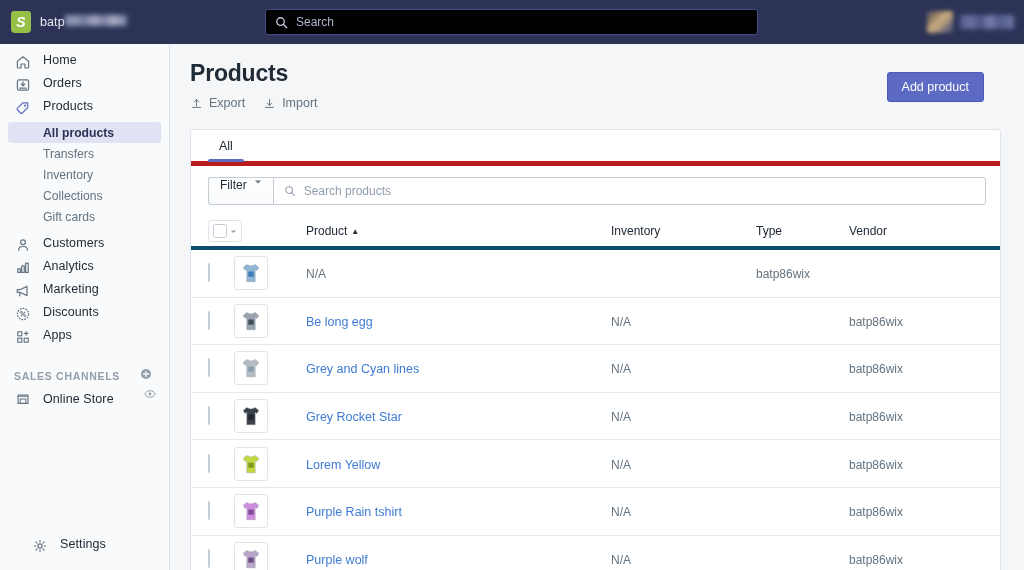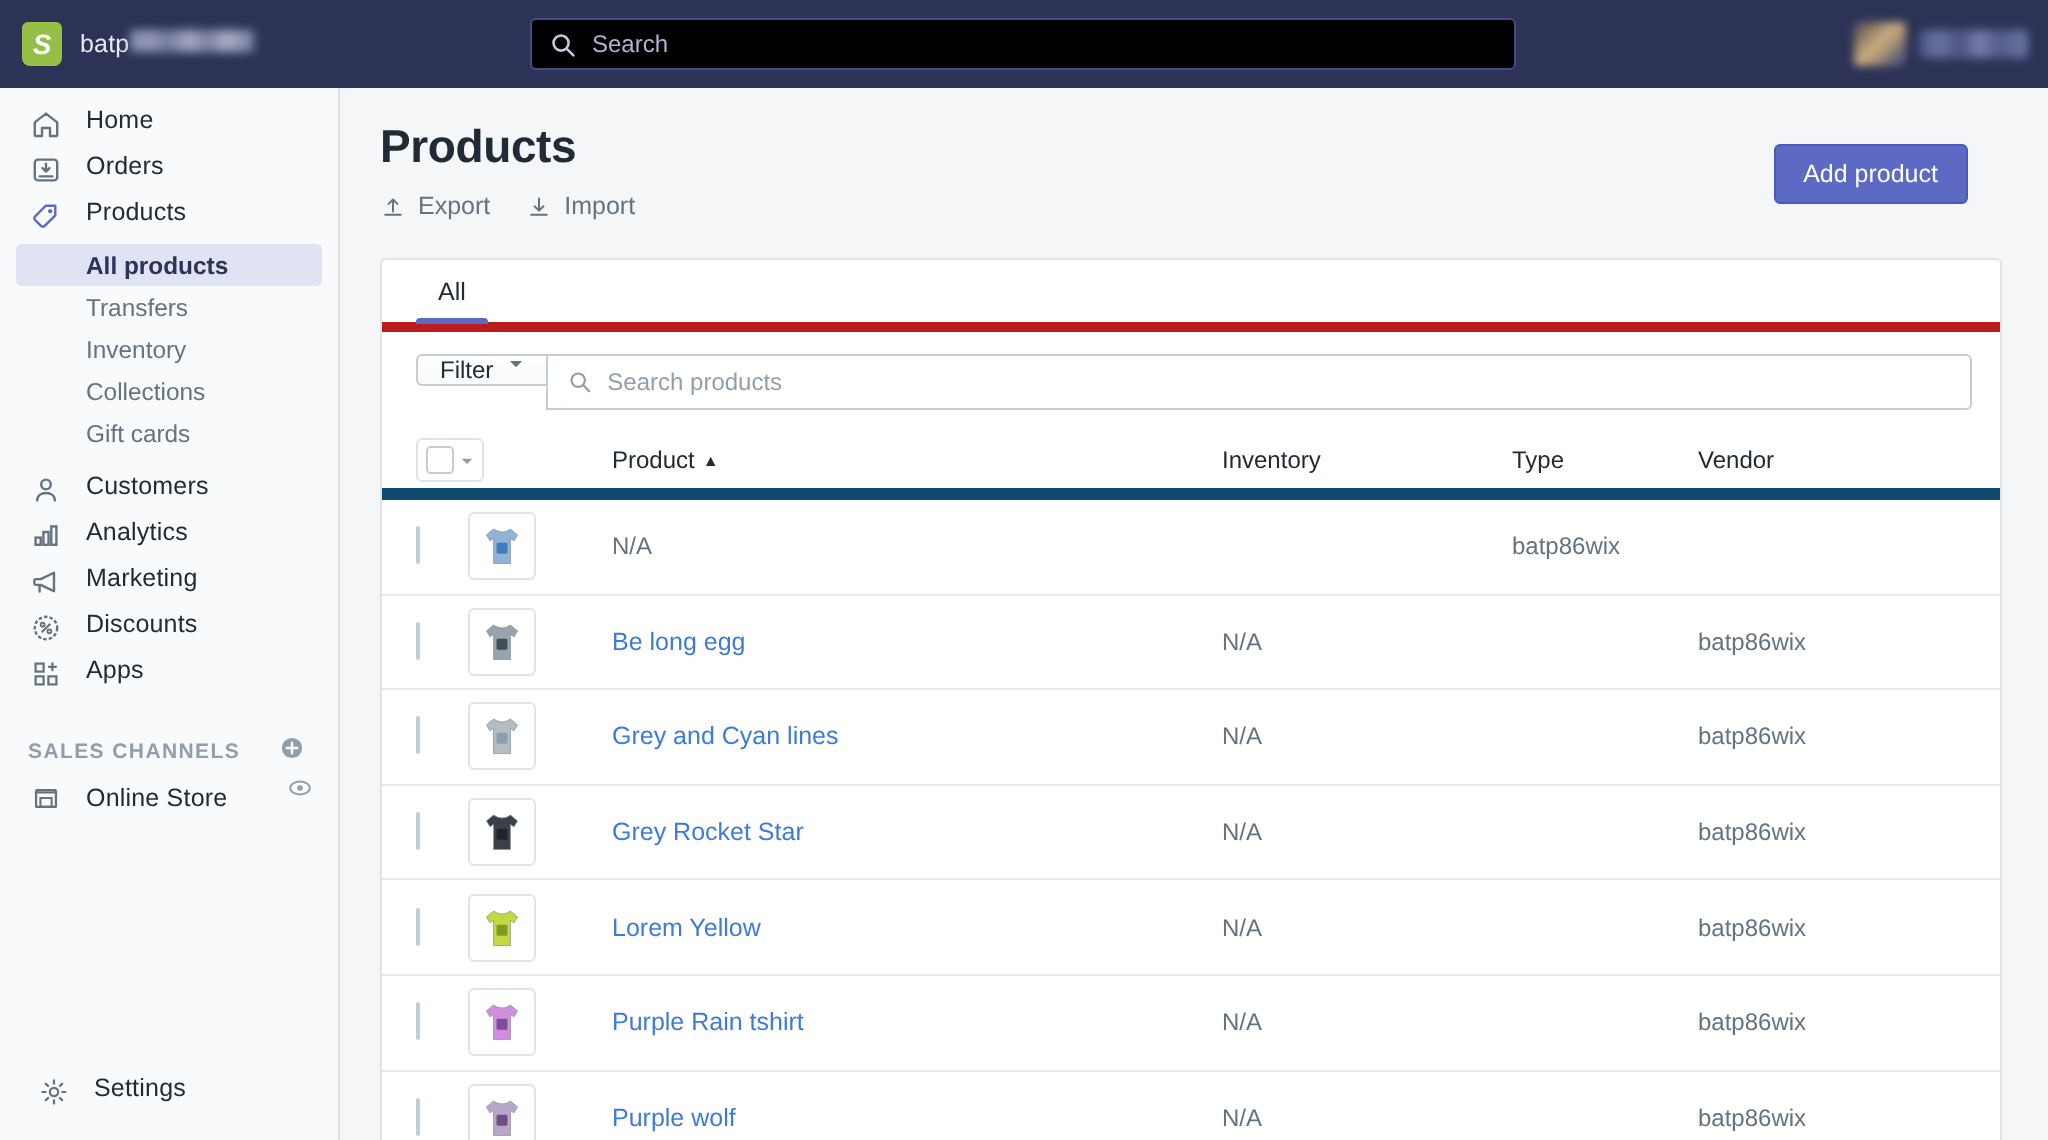--- a/index.html
+++ b/index.html
@@ -70,21 +70,21 @@
   .sub-item .lbl { font-size: 12.2px; color: #637381; }
   .sub-item.active { background: #dfe3f3; }
   .sub-item.active .lbl { color: #2c3357; font-weight: bold; }
   .nav-gap { height: 9px; }
   #channels-head {
     display: flex; align-items: center; justify-content: space-between;
     margin: 0 8px; padding: 0 8px 0 6px; height: 22px;
   }
   #channels-head .ttl { font-size: 10.5px; color: #919eab; letter-spacing: .7px; font-weight: bold; }
   #settings-row {
-    position: absolute; bottom: 10px; left: 4px; width: 170px;
+    position: absolute; bottom: 10px; left: 17px; width: 170px;
   }
 
   
   #main { position: absolute; top: 44px; left: 170px; width: 854px; height: 526px; overflow: hidden; }
   #page-head { padding: 16px 24px 0 20px; position: relative; }
   #page-title { font-size: 23px; color: #212b36; font-weight: bold; letter-spacing: -.2px; }
   #head-actions { display: flex; gap: 18px; margin-top: 9px; }
   .head-action { display: flex; align-items: center; gap: 6px; cursor: pointer; }
   .head-action .lbl { font-size: 12.5px; color: #637381; }
   #add-product-btn {
@@ -106,33 +106,33 @@
   }
   .tab.active::after {
     content: ""; position: absolute; left: 0; right: 0; bottom: -1px;
     height: 3px; background: #5c6ac4; border-radius: 2px 2px 0 0;
   }
   #filter-bar { padding: 11px 14px 11px 17px; display: flex; gap: 0; align-items: stretch; }
   #filter-btn {
     display: flex; align-items: flex-start; gap: 7px;
     border: 1px solid #c4cdd5; border-right: none; border-radius: 3px 0 0 3px;
     background: linear-gradient(180deg,#fff,#f9fafb);
-    padding: 0 11px; height: 16px; cursor: pointer;
+    padding: 0 11px; height: 28px; cursor: pointer;
   }
   #filter-btn .lbl { font-size: 12px; color: #212b36; }
   #product-search {
     flex: 1; border: 1px solid #c4cdd5; border-radius: 0 3px 3px 0;
     background: #fff; height: 28px; display: flex; align-items: center;
     gap: 8px; padding-left: 10px;
   }
   #product-search .ph { font-size: 12px; color: #919eab; }
 
   
   .row-grid { display: grid; grid-template-columns: 26px 72px 305px 145px 93px 1fr; align-items: center; }
-  #tbl-head { height: 34px; border-bottom: 6px solid #0c4a6e; padding-left: 17px; }
+  #tbl-head { height: 34px; border-bottom: 4px solid #0c4a6e; padding-left: 17px; }
   #tbl-head .hd { font-size: 12px; color: #212b36; }
   .sort-caret { font-size: 8px; color: #212b36; margin-left: 4px; vertical-align: middle; }
   .chk {
     width: 14px; height: 14px; border: 1px solid #c4cdd5;
     border-radius: 2.5px; background: #fff; cursor: pointer;
   }
   #head-chk-wrap {
     display: flex; align-items: center; gap: 3px;
     border: 1px solid #dfe3e8; border-radius: 3px; padding: 3px 4px 3px 4px;
     width: 34px; background: #fff;

